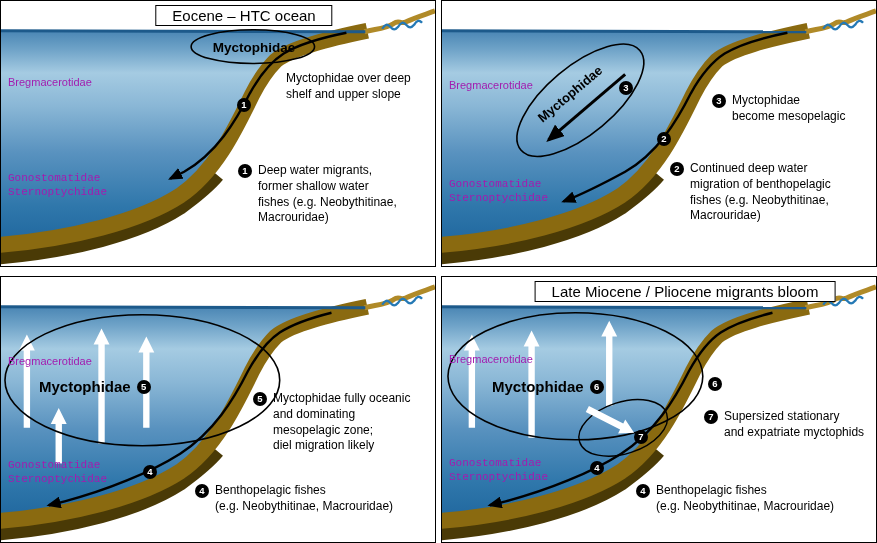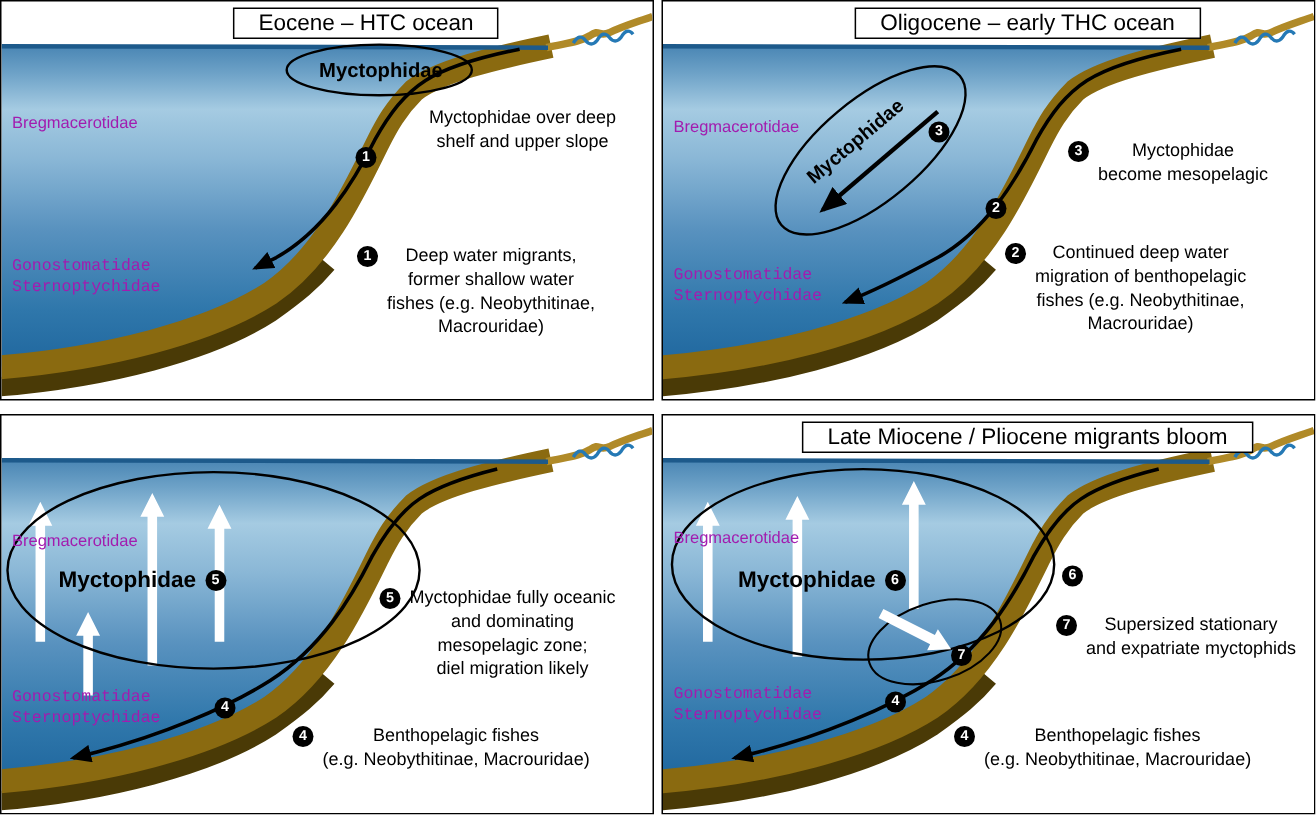--- a/index.html
+++ b/index.html
@@ -8,21 +8,21 @@
        grid-template-columns:436px 436px;grid-template-rows:267px 267px;gap:9px 5px;}
   .panel{position:relative;border:1px solid #000;box-sizing:border-box;overflow:hidden;background:#fff;}
   .scene{position:absolute;left:0;top:0;width:100%;height:100%;}
   .title-box{position:absolute;top:4px;left:50%;transform:translateX(-50%);background:#fff;
        border:1px solid #000;padding:1px 16px;font-size:15px;white-space:nowrap;z-index:5;margin-left:26px;}
   .wlabel{position:absolute;color:#a21caf;font-size:11px;line-height:1.28;z-index:3;}
   .wlabel span{display:block;font-family:Liberation Mono, monospace;}
   .mycto-center{position:absolute;transform:translate(-50%,-50%);font-weight:bold;font-size:13.5px;z-index:3;white-space:nowrap;}
   .rot-label{position:absolute;transform:translate(-50%,-50%) rotate(-40deg);font-weight:bold;font-size:13px;z-index:3;white-space:nowrap;}
   .mycto-row{position:absolute;display:flex;align-items:center;gap:6px;font-weight:bold;font-size:15px;z-index:3;white-space:nowrap;}
-  .note{position:absolute;display:flex;gap:6px;align-items:flex-start;font-size:12px;line-height:1.32;z-index:4;text-align:center;}
+  .note{position:absolute;display:flex;gap:6px;align-items:flex-start;font-size:12px;line-height:1.32;z-index:4;}
   .note-text{white-space:pre-line;}
   .badge{width:14px;height:14px;border-radius:50%;background:#000;color:#fff;font-size:9.5px;
        font-weight:bold;display:inline-flex;align-items:center;justify-content:center;flex:0 0 auto;line-height:1;}
   .note .badge{margin-top:1px;}
   .scene-badge{position:absolute;z-index:4;}
 </style>
 </head>
 <body>
 
 <svg width="0" height="0" style="position:absolute">
@@ -81,21 +81,20 @@
       <path fill="url(#waterGrad)" d="M0,30 L365,31 C330,38 292,47 276,60 C264,72 258,83 252,95 C235,130 215,172 180,196 C140,222 70,240 0,245 Z"></path>
       <path fill="none" stroke="#4a3a06" stroke-width="13" d="M-4,259 C70,253 140,235 180,209 C198,196 208,188 218,176"></path>
       <path fill="none" stroke="#8a6a10" stroke-width="16" stroke-linejoin="round" d="M-4,246 C70,240 140,222 180,196 C215,172 235,130 252,95 C258,83 264,72 276,60 C292,47 330,38 368,30"></path>
       <path fill="none" stroke="#b08a28" stroke-width="5" d="M365,31 C377,28 386,28 394,23 C401,18 399,24 407,21 C415,17 425,14 436,10"></path>
       <path fill="none" stroke="#1d5a8b" stroke-width="3" d="M0,30 L366,31"></path>
       <path fill="none" stroke="#2579b5" stroke-width="2.3" d="M383,28 q4,-7 8,-2 q4,5 8,0 q4,-7 8,-2 q4,5 8,0 q4,-7 8,-2"></path>
       <path fill="none" stroke="#000" stroke-width="2.4" marker-end="url(#ahB)" d="M347,32 C322,37 300,43 284,53 C270,62 260,75 250,93 C236,121 216,154 184,172 C162,184 140,195 122,202"></path>
       <ellipse cx="139" cy="100" rx="78" ry="34" transform="rotate(-40 139 100)" fill="none" stroke="#000" stroke-width="1.6"></ellipse>
       <path fill="none" stroke="#000" stroke-width="3" marker-end="url(#ahB)" d="M184,74 L107,140"></path>
     </svg>
-    <div class="title-box"><span>Oligocene – early THC ocean</span></div>
     <div class="rot-label" style="left:128px;top:93px;">Myctophidae</div>
     <div class="badge scene-badge" style="left:177px;top:80px;">3</div>
     <div class="wlabel" style="left:7px;top:77px;">Bregmacerotidae</div>
     <div class="wlabel" style="left:7px;top:176px;">
       <span>Gonostomatidae</span>
       <span>Sternoptychidae</span>
     </div>
     <div class="badge scene-badge" style="left:215px;top:131px;">2</div>
     <div class="note" style="left:270px;top:92px;">
       <span class="badge">3</span>

